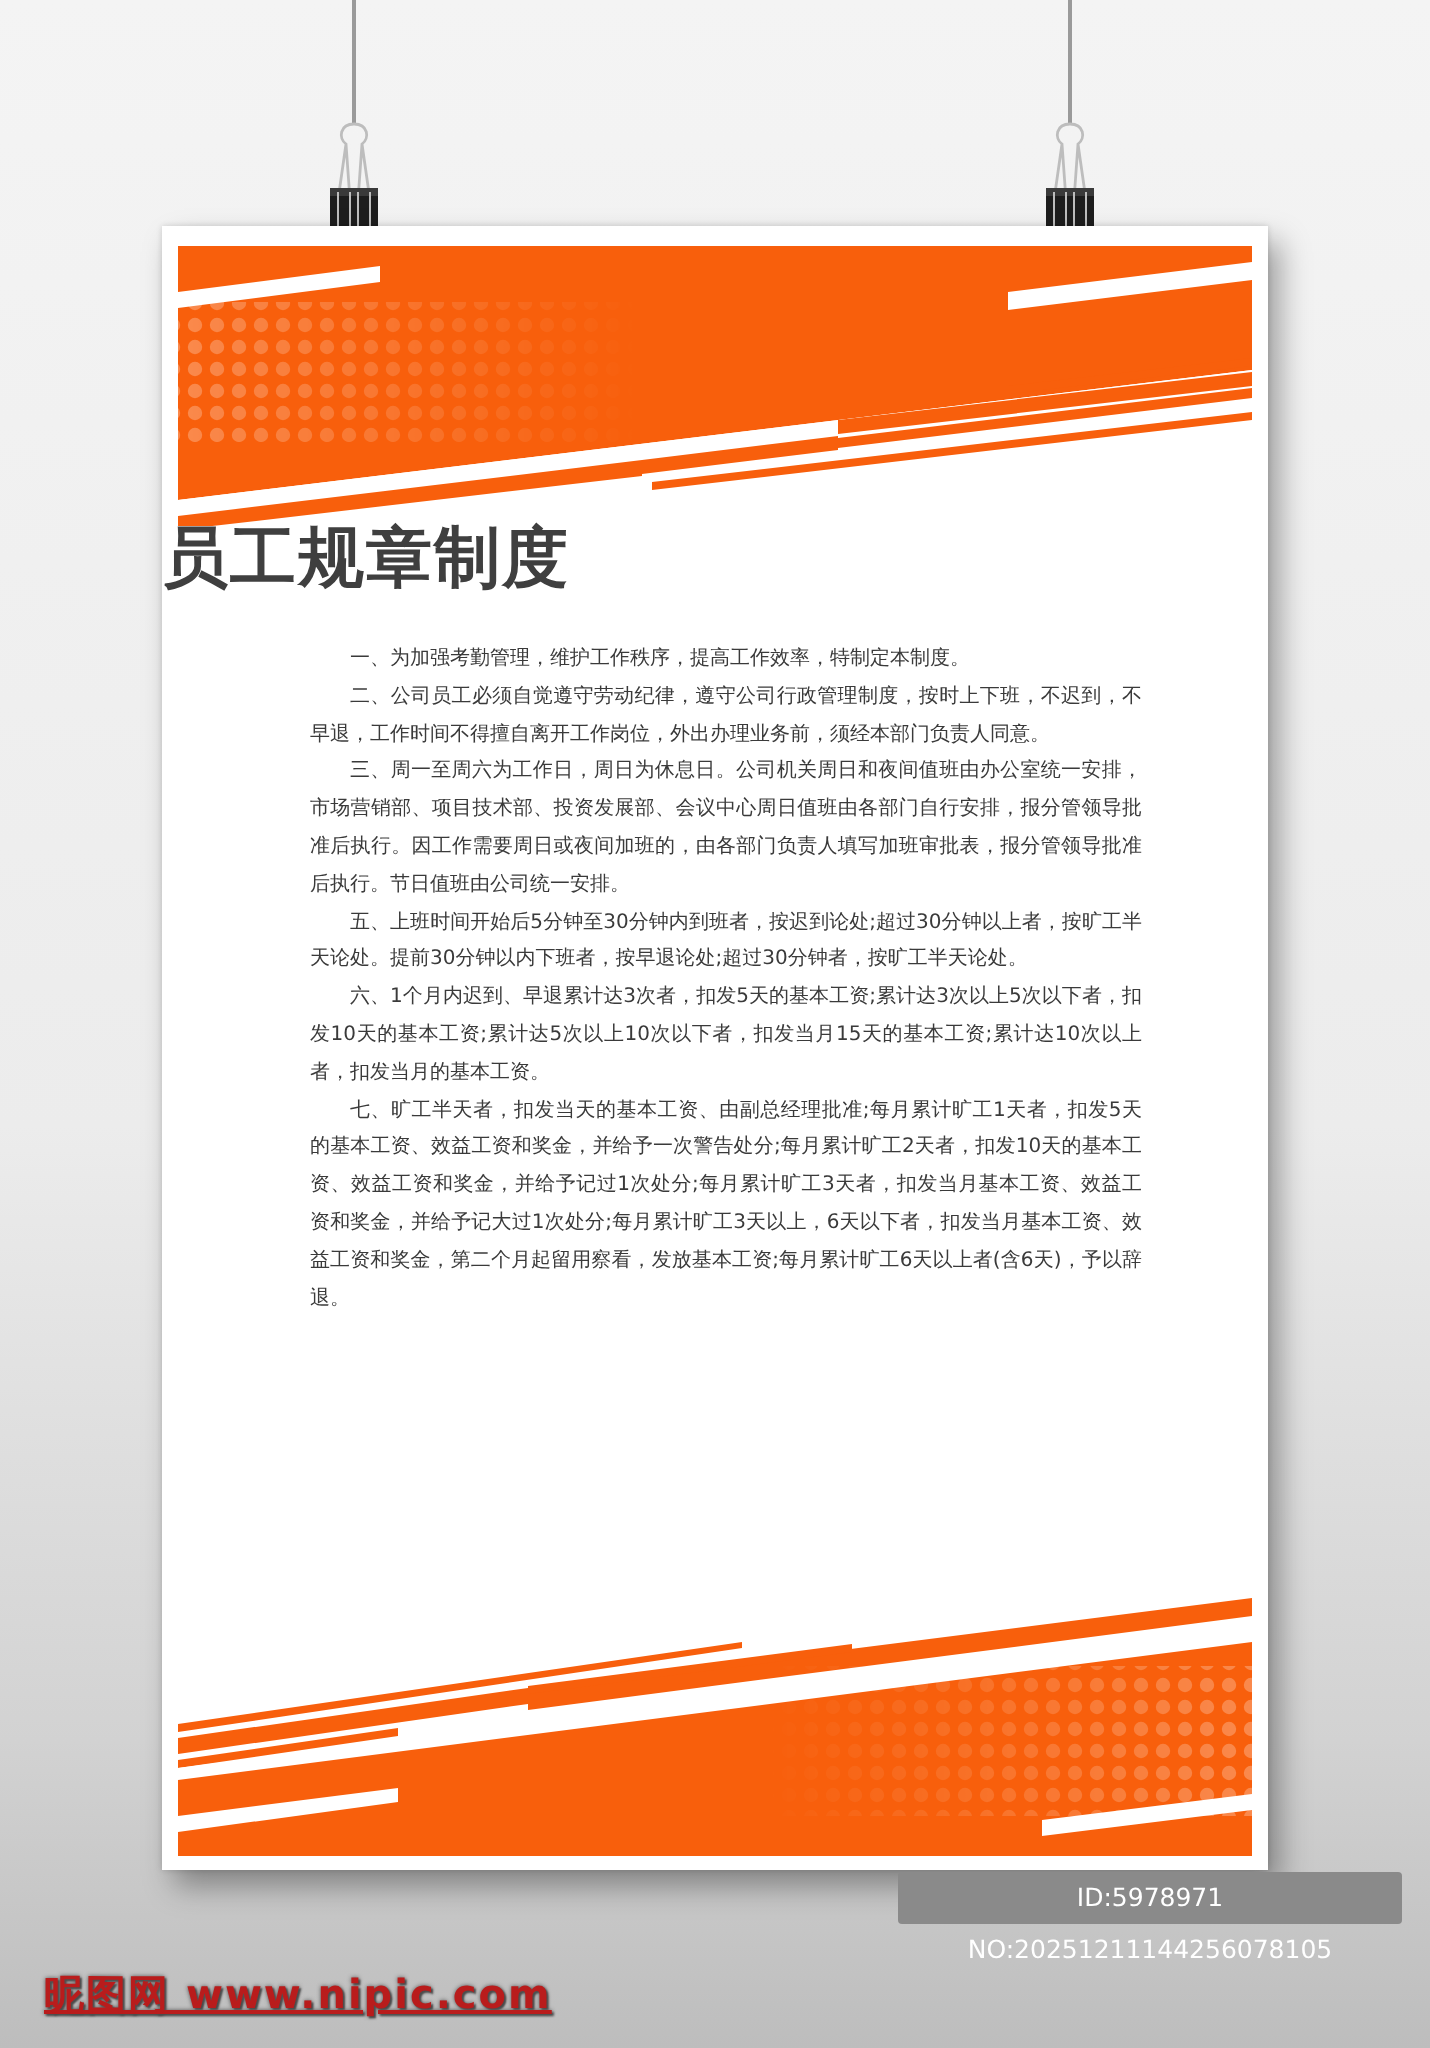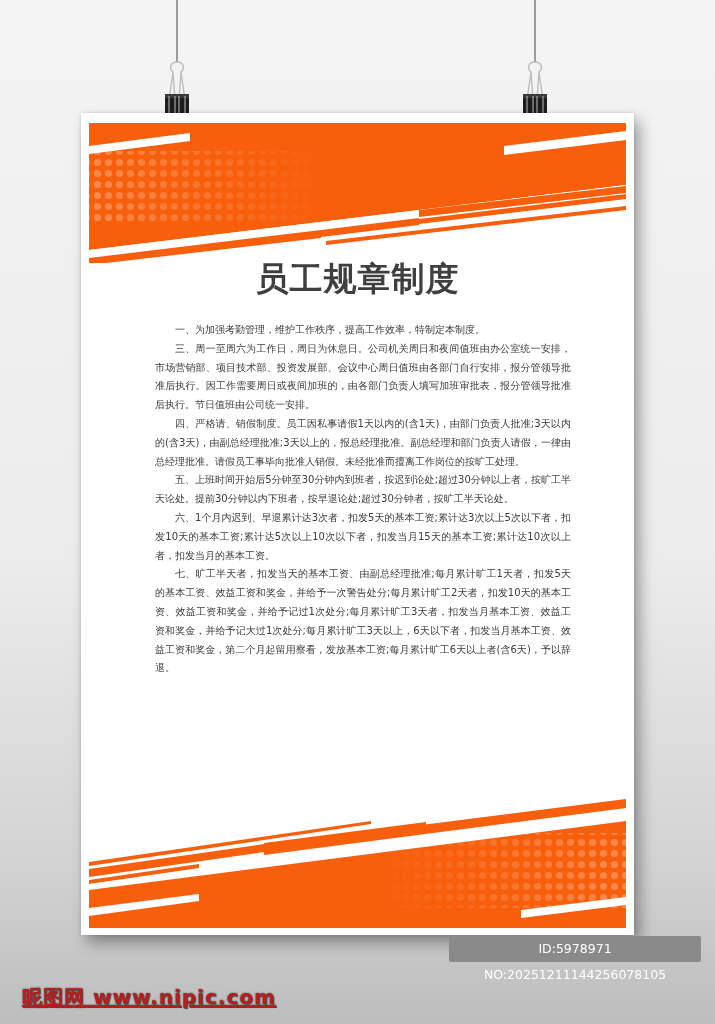--- a/index.html
+++ b/index.html
@@ -12,21 +12,21 @@
   .clip { position:absolute; top:60px; width:26px; height:58px; }
   .poster {
     position:absolute; left:81px; top:113px; width:553px; height:822px;
     background:#ffffff;
     box-shadow: 6px 8px 14px rgba(0,0,0,0.35), 0 0 3px rgba(0,0,0,0.15);
   }
   .deco { position:absolute; left:0; width:553px; }
   .deco-top { top:0; height:150px; }
   .deco-bottom { top:680px; height:142px; }
   .title {
-    position:absolute; left:0; width:553px; top:144px; text-align:center;
+    position:absolute; left:0; width:553px; top:144px; text-align:left;
     font-size:33px; font-weight:bold; color:#3f3f3f; letter-spacing:1px;
     font-family: Liberation Mono, monospace;
   }
   .body-text {
     position:absolute; left:74px; top:208px; width:416px;
     font-size:10px; line-height:18.8px; color:#3a3a3a; text-align:justify;
     font-family: "DejaVu Sans", sans-serif;
   }
   .body-text p { margin:0; text-indent:2em; }
   .watermark-logo {
@@ -91,22 +91,22 @@
     <polygon points="423,80 545,66 545,70 423,84" fill="#f85f0c"></polygon>
     <polygon points="338,106 545,81 545,86 338,111" fill="#f85f0c"></polygon>
     <polygon points="410,118 545,102 545,106 410,122" fill="#f85f0c" opacity="0"></polygon>
     <polygon points="245,128 545,93 545,97 245,132" fill="#f85f0c"></polygon>
   </svg>
 
   <div class="title">员工规章制度</div>
 
   <div class="body-text">
     <p>一、为加强考勤管理，维护工作秩序，提高工作效率，特制定本制度。</p>
+    <p>二、公司员工必须自觉遵守劳动纪律，遵守公司行政管理制度，按时上下班，不迟到，不早退，工作时间不得擅自离开工作岗位，外出办理业务前，须经本部门负责人同意。</p>
     <p>三、周一至周六为工作日，周日为休息日。公司机关周日和夜间值班由办公室统一安排，市场营销部、项目技术部、投资发展部、会议中心周日值班由各部门自行安排，报分管领导批准后执行。因工作需要周日或夜间加班的，由各部门负责人填写加班审批表，报分管领导批准后执行。节日值班由公司统一安排。</p>
-    <p>四、严格请、销假制度。员工因私事请假1天以内的(含1天)，由部门负责人批准;3天以内的(含3天)，由副总经理批准;3天以上的，报总经理批准。副总经理和部门负责人请假，一律由总经理批准。请假员工事毕向批准人销假。未经批准而擅离工作岗位的按旷工处理。</p>
     <p>五、上班时间开始后5分钟至30分钟内到班者，按迟到论处;超过30分钟以上者，按旷工半天论处。提前30分钟以内下班者，按早退论处;超过30分钟者，按旷工半天论处。</p>
     <p>六、1个月内迟到、早退累计达3次者，扣发5天的基本工资;累计达3次以上5次以下者，扣发10天的基本工资;累计达5次以上10次以下者，扣发当月15天的基本工资;累计达10次以上者，扣发当月的基本工资。</p>
     <p>七、旷工半天者，扣发当天的基本工资、由副总经理批准;每月累计旷工1天者，扣发5天的基本工资、效益工资和奖金，并给予一次警告处分;每月累计旷工2天者，扣发10天的基本工资、效益工资和奖金，并给予记过1次处分;每月累计旷工3天者，扣发当月基本工资、效益工资和奖金，并给予记大过1次处分;每月累计旷工3天以上，6天以下者，扣发当月基本工资、效益工资和奖金，第二个月起留用察看，发放基本工资;每月累计旷工6天以上者(含6天)，予以辞退。</p>
   </div>
 
   <svg class="deco deco-bottom" viewBox="0 0 553 142">
     <defs>
       <pattern id="dotsR" x="0" y="0" width="11" height="11" patternUnits="userSpaceOnUse">
         <circle cx="5.5" cy="5.5" r="3.6" fill="#ffffff" fill-opacity="0.28"></circle>
       </pattern>

